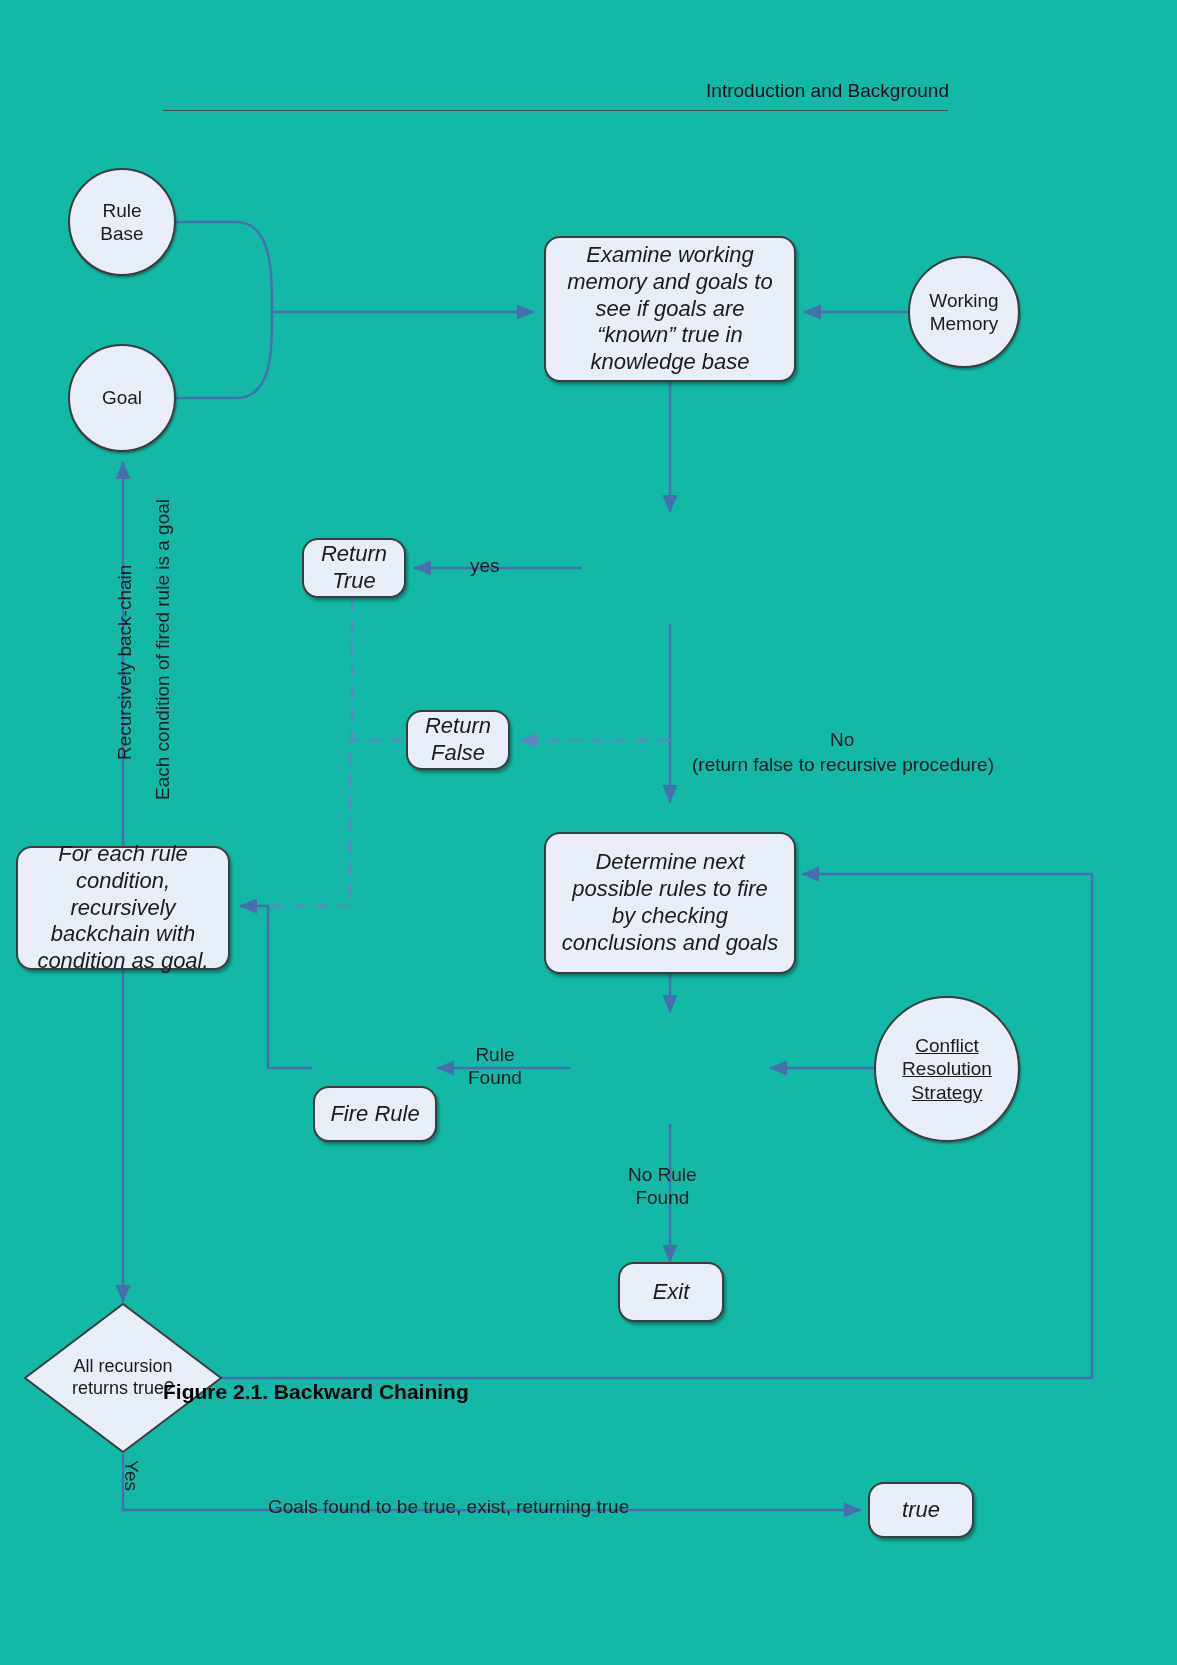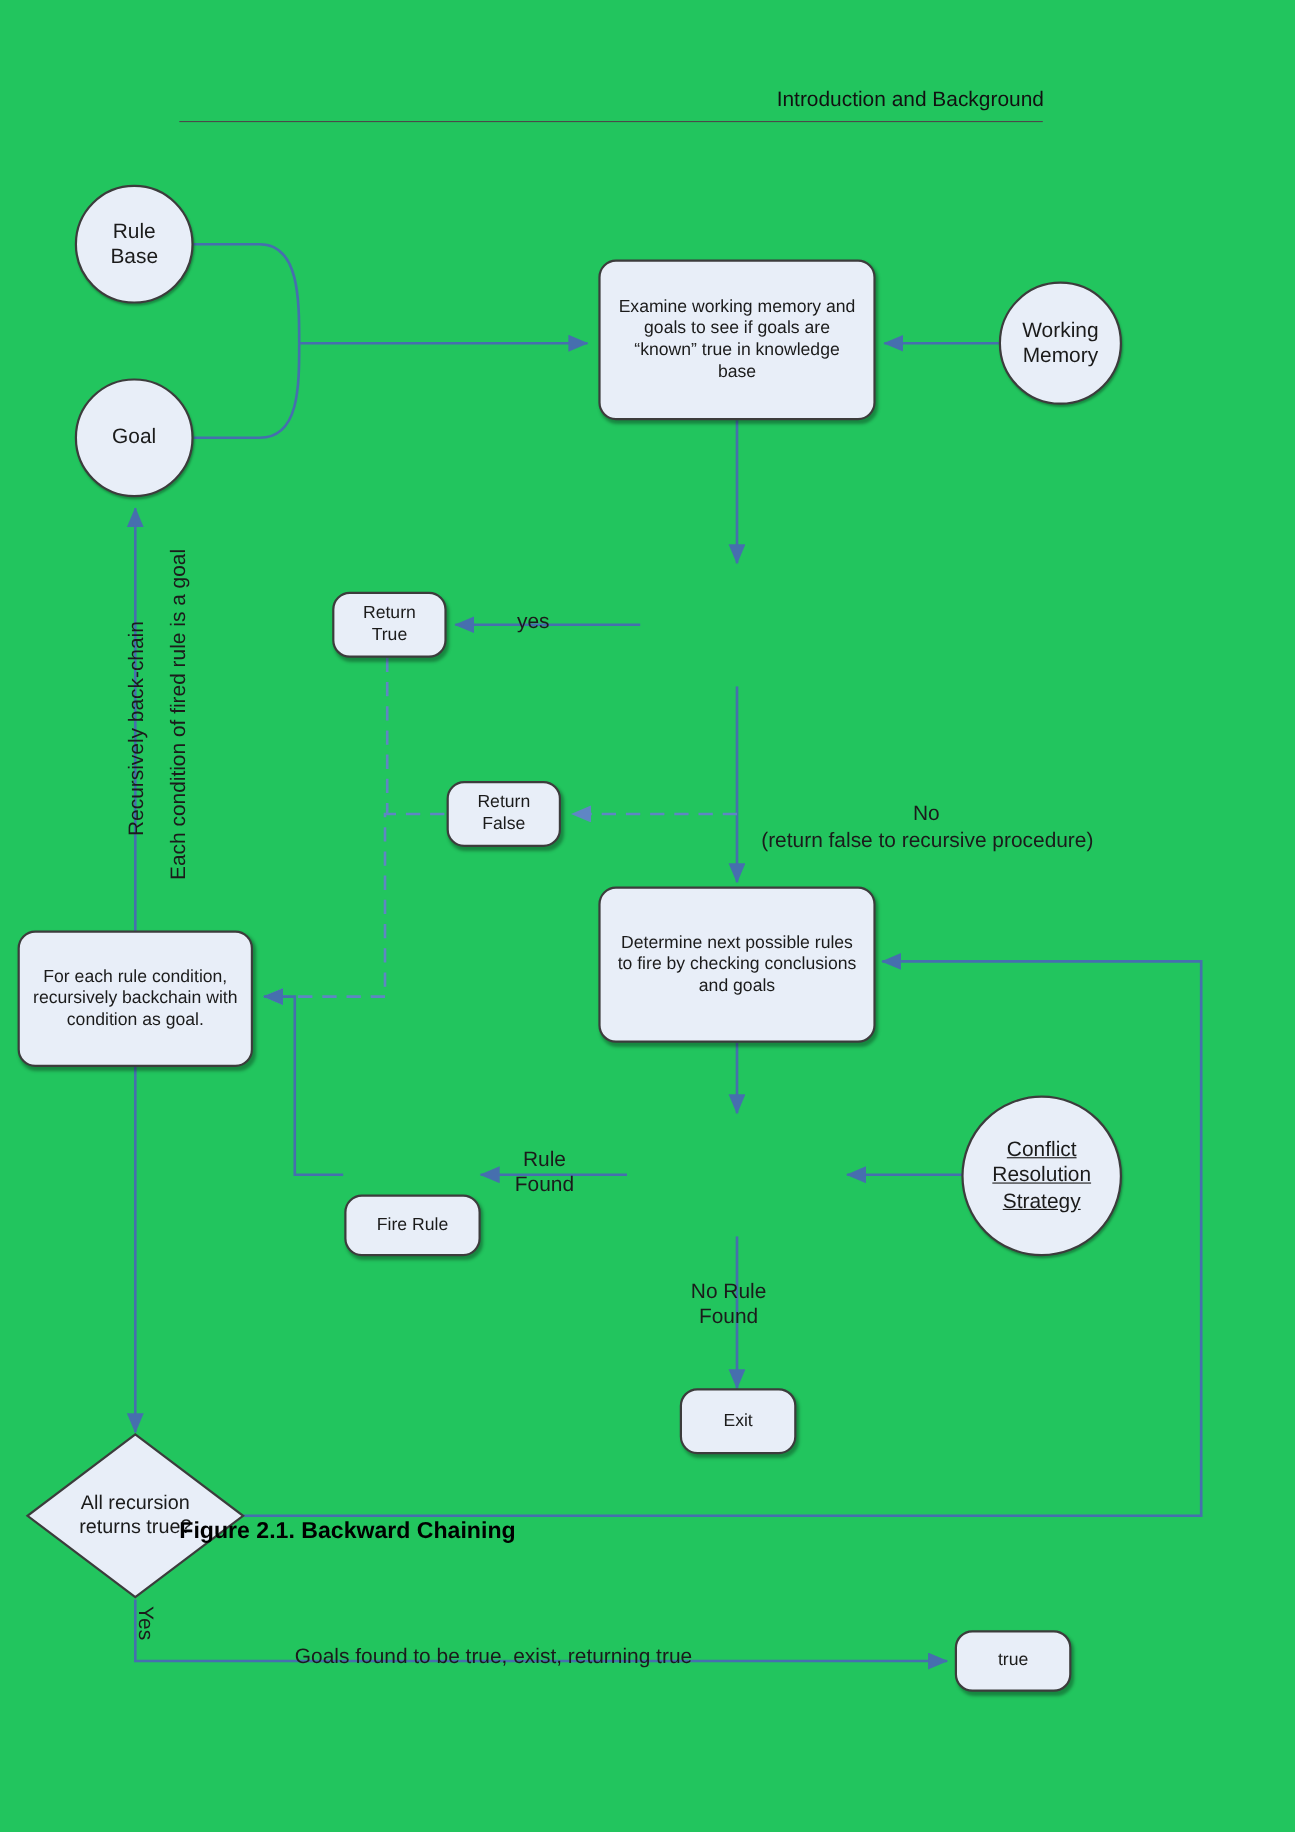--- a/index.html
+++ b/index.html
@@ -10,21 +10,21 @@
   }
   body {
     font-family: "Liberation Sans", sans-serif;
     color: #1a1a1a;
   }
   #page {
     position: relative;
     width: 1177px;
     height: 1665px;
     overflow: hidden;
-    background: #22c55e;
+    background: #14b8a6;
   }
 
   
   .header-text {
     position: absolute;
     right: 228px;
     top: 80px;
     font-size: 19px;
     color: #111;
     white-space: nowrap;
@@ -52,22 +52,23 @@
   }
   .circle {
     border: 2px solid #3c3c3c;
     border-radius: 50%;
     font-size: 19px;
     box-shadow: 1px 2px 2px rgba(0,0,0,0.30);
   }
   .rounded {
     border: 2px solid #3c3c3c;
     border-radius: 16px;
-    font-size: 16px;
+    font-size: 22px;
     box-shadow: 2px 3px 3px rgba(0,0,0,0.32);
+    font-style: italic;
   }
   .diamond-wrap {
     position: absolute;
   }
   .diamond-wrap svg {
     position: absolute;
     left: 0;
     top: 0;
     overflow: visible;
   }
@@ -230,21 +231,21 @@
 
   <div class="node rounded" style="left:406px; top:710px; width:104px; height:60px;">
     <span style="white-space:pre-line;">Return
 False</span>
   </div>
 
   <div class="node rounded" style="left:16px; top:846px; width:214px; height:124px; padding:0 10px;">
     <span>For each rule condition, recursively backchain with condition as goal.</span>
   </div>
 
-  <div class="node rounded" style="left:544px; top:806px; width:252px; height:142px; padding:0 14px;">
+  <div class="node rounded" style="left:544px; top:832px; width:252px; height:142px; padding:0 14px;">
     <span>Determine next possible rules to fire by checking conclusions and goals</span>
   </div>
 
 
   <div class="node rounded" style="left:313px; top:1040px; width:124px; height:56px;margin-top:46px;">
     <span>Fire Rule</span>
   </div>
 
   <div class="node circle" style="left:874px; top:996px; width:146px; height:146px;">
     <span style="white-space:pre-line;text-decoration:underline;">Conflict

